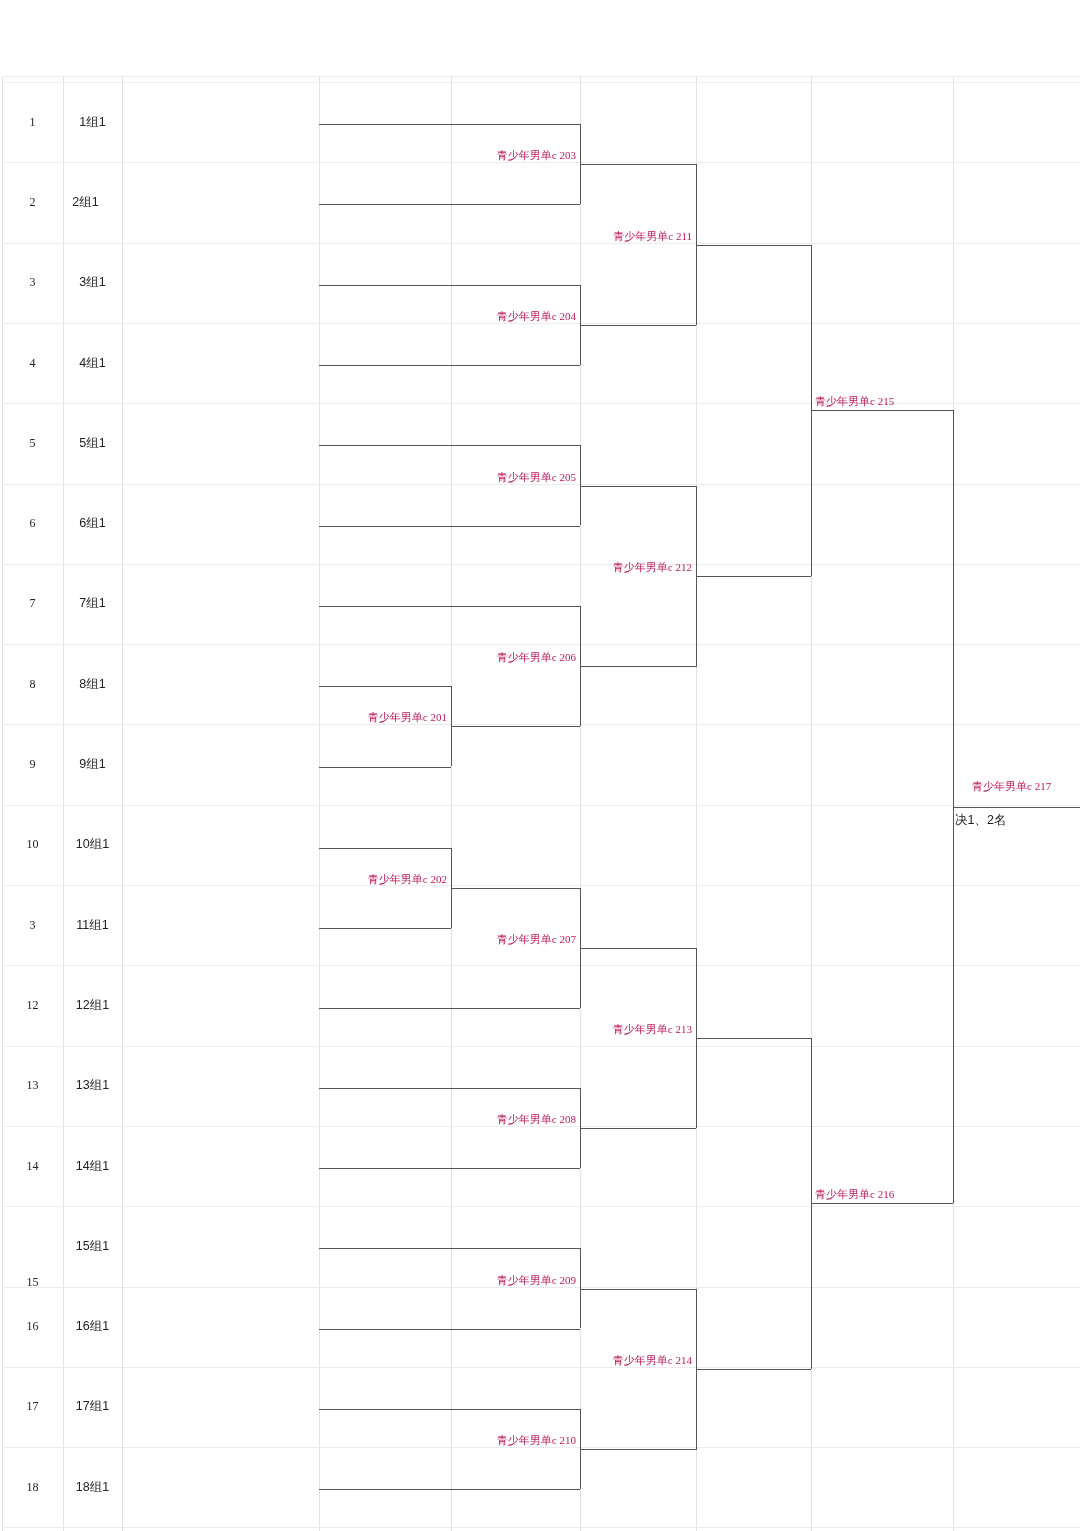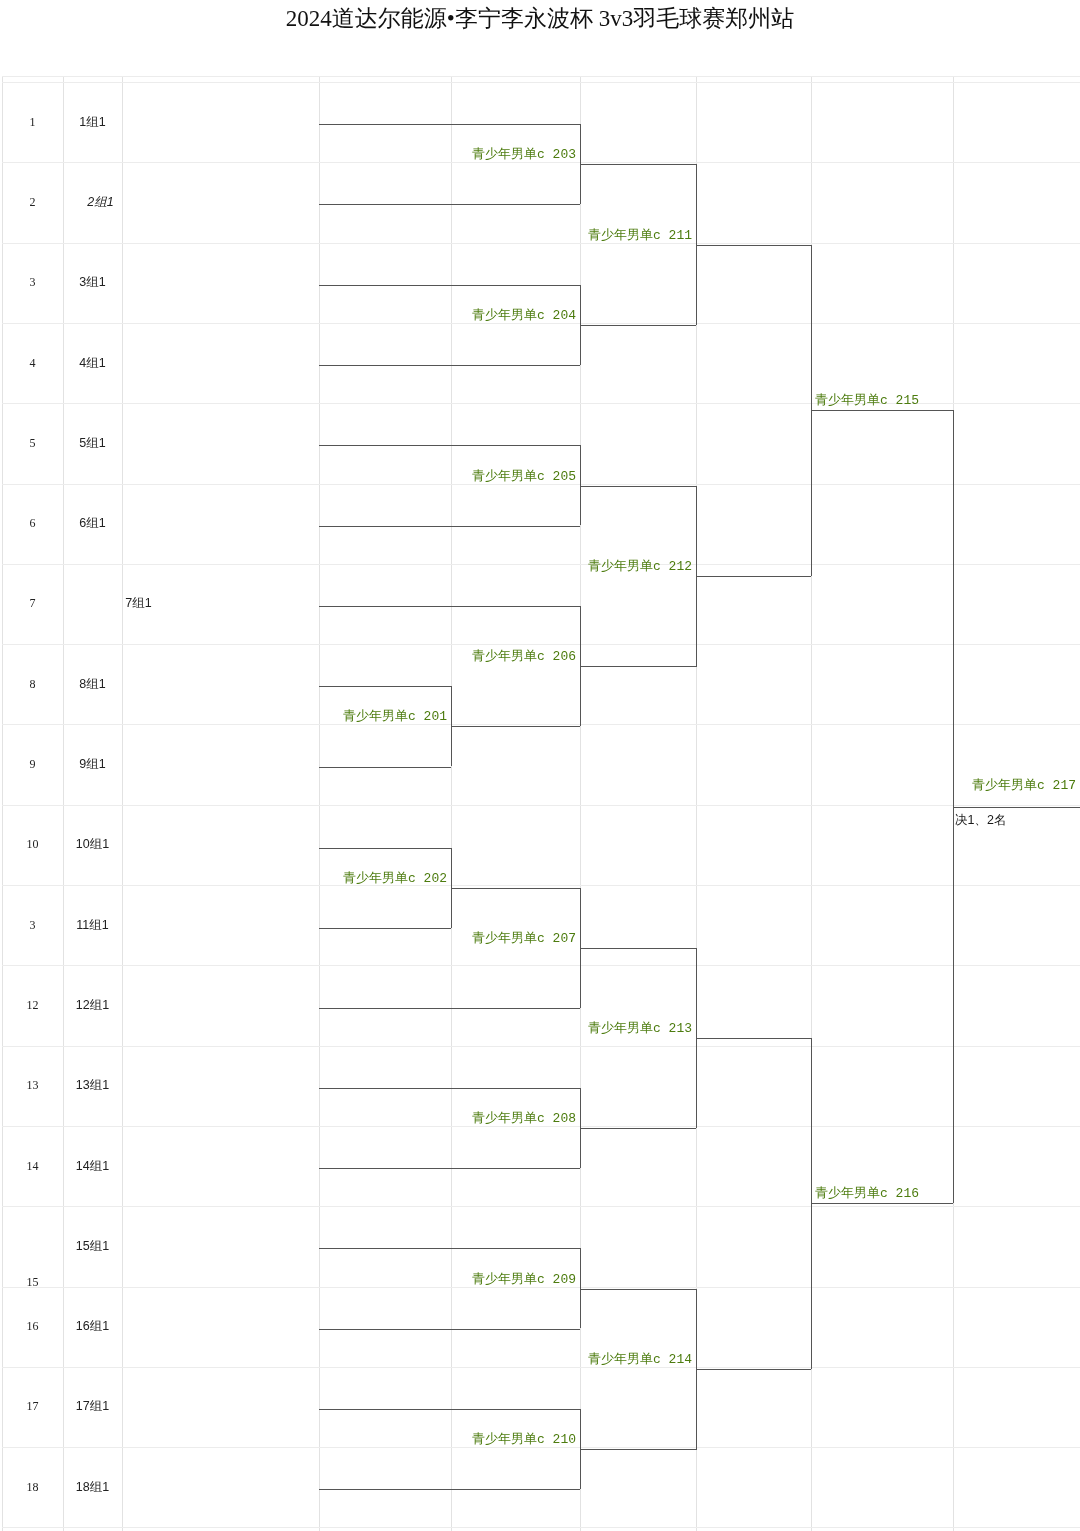--- a/index.html
+++ b/index.html
@@ -49,43 +49,42 @@
   }
 
   
   .bracketlayer{position:absolute;left:0;top:0;width:1080px;height:1531px;}
   .seg-h{position:absolute;height:1px;background:#555;}
   .seg-v{position:absolute;width:1px;background:#555;}
 
   
   .mlabel{
     position:absolute;
-    font-size:13px;
-    color:#4d7c0f;
+    font-size:11px;
+    color:#be185d;
     white-space:nowrap;
-    font-family:Liberation Mono, monospace;
+    font-family:Liberation Serif, serif;
     line-height:14px;
   }
   .mlabel.right{text-align:right;}
   .mlabel.left{text-align:left;}
   .sublabel{
     position:absolute;
     font-size:12.5px;
     color:#1a1a1a;
     white-space:nowrap;
     font-family:"Liberation Sans","DejaVu Sans",sans-serif;
   }
 </style>
 </head>
 <body>
 
 <div id="sheet">
 
   <div class="title-block">
-    <div class="title-line">2024道达尔能源•李宁李永波杯  3v3羽毛球赛郑州站</div>
   </div>
 
   <div class="gridlayer" id="gridlayer">
       <div class="vline" style="left: 2px; height: 1455px;"></div>
       <div class="vline" style="left: 63px; height: 1455px;"></div>
       <div class="vline" style="left: 122px; height: 1455px;"></div>
       <div class="vline" style="left: 319px; height: 1455px;"></div>
       <div class="vline" style="left: 451px; height: 1455px;"></div>
       <div class="vline" style="left: 580px; height: 1455px;"></div>
       <div class="vline" style="left: 696px; height: 1455px;"></div>
@@ -110,31 +109,31 @@
       <div class="hline" style="top: 1367px; width: 1078px;"></div>
       <div class="hline" style="top: 1447px; width: 1078px;"></div>
       <div class="hline" style="top: 1527px; width: 1078px;"></div>
       <div class="hline" style="top: 76px; width: 1078px;"></div>
     </div>
 
   <div class="gridlayer" id="indexlayer">
       <div class="idxcell" style="left: 2px; top: 82px; width: 61px; height: 80.3px;">1</div>
       <div class="grpcell" style="left: 63px; top: 82px; width: 59px; height: 80.3px;">1组1</div>
       <div class="idxcell" style="left: 2px; top: 162.3px; width: 61px; height: 80.3px;">2</div>
-      <div class="grpcell" style="left: 71px; top: 162.3px; width: 59px; height: 80.3px; font-style: italic;">2组1</div>
+      <div class="grpcell" style="left: 56px; top: 162.3px; width: 59px; height: 80.3px;">2组1</div>
       <div class="idxcell" style="left: 2px; top: 242.6px; width: 61px; height: 80.3px;">3</div>
       <div class="grpcell" style="left: 63px; top: 242.6px; width: 59px; height: 80.3px;">3组1</div>
       <div class="idxcell" style="left: 2px; top: 322.9px; width: 61px; height: 80.3px;">4</div>
       <div class="grpcell" style="left: 63px; top: 322.9px; width: 59px; height: 80.3px;">4组1</div>
       <div class="idxcell" style="left: 2px; top: 403.2px; width: 61px; height: 80.3px;">5</div>
       <div class="grpcell" style="left: 63px; top: 403.2px; width: 59px; height: 80.3px;">5组1</div>
       <div class="idxcell" style="left: 2px; top: 483.5px; width: 61px; height: 80.3px;">6</div>
       <div class="grpcell" style="left: 63px; top: 483.5px; width: 59px; height: 80.3px;">6组1</div>
       <div class="idxcell" style="left: 2px; top: 563.8px; width: 61px; height: 80.3px;">7</div>
-      <div class="grpcell" style="left: 63px; top: 563.8px; width: 59px; height: 80.3px; padding-left: 46px;">7组1</div>
+      <div class="grpcell" style="left: 63px; top: 563.8px; width: 59px; height: 80.3px;">7组1</div>
       <div class="idxcell" style="left: 2px; top: 644.1px; width: 61px; height: 80.3px;">8</div>
       <div class="grpcell" style="left: 63px; top: 644.1px; width: 59px; height: 80.3px;">8组1</div>
       <div class="idxcell" style="left: 2px; top: 724.4px; width: 61px; height: 80.3px;">9</div>
       <div class="grpcell" style="left: 63px; top: 724.4px; width: 59px; height: 80.3px;">9组1</div>
       <div class="idxcell" style="left: 2px; top: 804.7px; width: 61px; height: 80.3px;">10</div>
       <div class="grpcell" style="left: 63px; top: 804.7px; width: 59px; height: 80.3px;">10组1</div>
       <div class="idxcell" style="left: 2px; top: 885px; width: 61px; height: 80.3px;">3</div>
       <div class="grpcell" style="left: 63px; top: 885px; width: 59px; height: 80.3px;">11组1</div>
       <div class="idxcell" style="left: 2px; top: 965.3px; width: 61px; height: 80.3px;">12</div>
       <div class="grpcell" style="left: 63px; top: 965.3px; width: 59px; height: 80.3px;">12组1</div>

